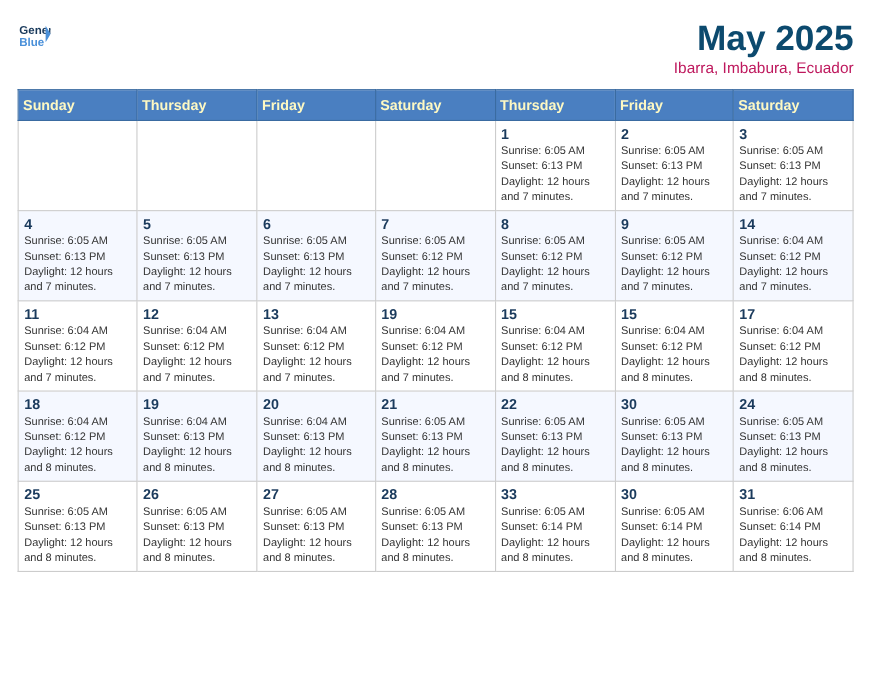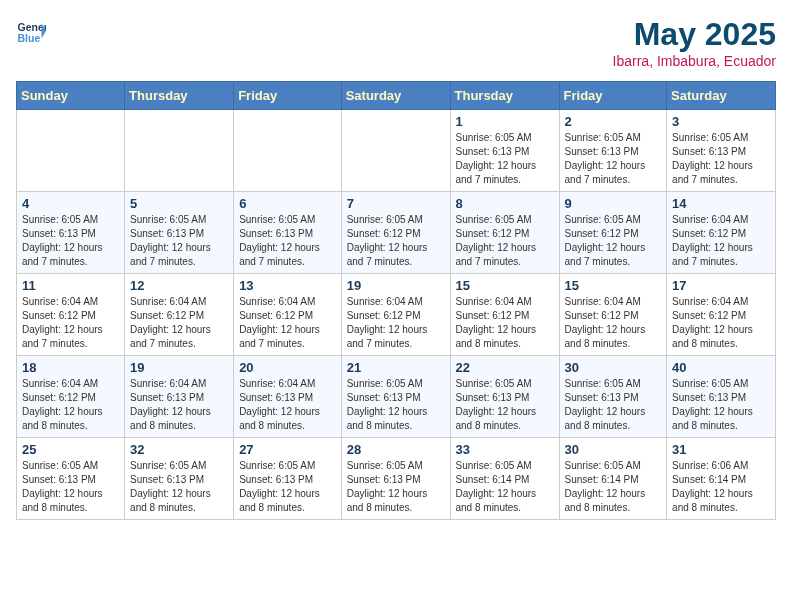--- a/index.html
+++ b/index.html
@@ -254,35 +254,35 @@
 Sunset: 6:13 PM
 Daylight: 12 hours and 8 minutes.</div>
         </td>
         <td>
           <div class="day-num">30</div>
           <div class="day-info" style="white-space: pre-line;">Sunrise: 6:05 AM
 Sunset: 6:13 PM
 Daylight: 12 hours and 8 minutes.</div>
         </td>
         <td>
-          <div class="day-num">40</div>
+          <div class="day-num">24</div>
           <div class="day-info" style="white-space: pre-line;">Sunrise: 6:05 AM
 Sunset: 6:13 PM
 Daylight: 12 hours and 8 minutes.</div>
         </td>
       </tr>
       <tr>
         <td>
           <div class="day-num">25</div>
           <div class="day-info" style="white-space: pre-line;">Sunrise: 6:05 AM
 Sunset: 6:13 PM
 Daylight: 12 hours and 8 minutes.</div>
         </td>
         <td>
-          <div class="day-num">32</div>
+          <div class="day-num">26</div>
           <div class="day-info" style="white-space: pre-line;">Sunrise: 6:05 AM
 Sunset: 6:13 PM
 Daylight: 12 hours and 8 minutes.</div>
         </td>
         <td>
           <div class="day-num">27</div>
           <div class="day-info" style="white-space: pre-line;">Sunrise: 6:05 AM
 Sunset: 6:13 PM
 Daylight: 12 hours and 8 minutes.</div>
         </td>

